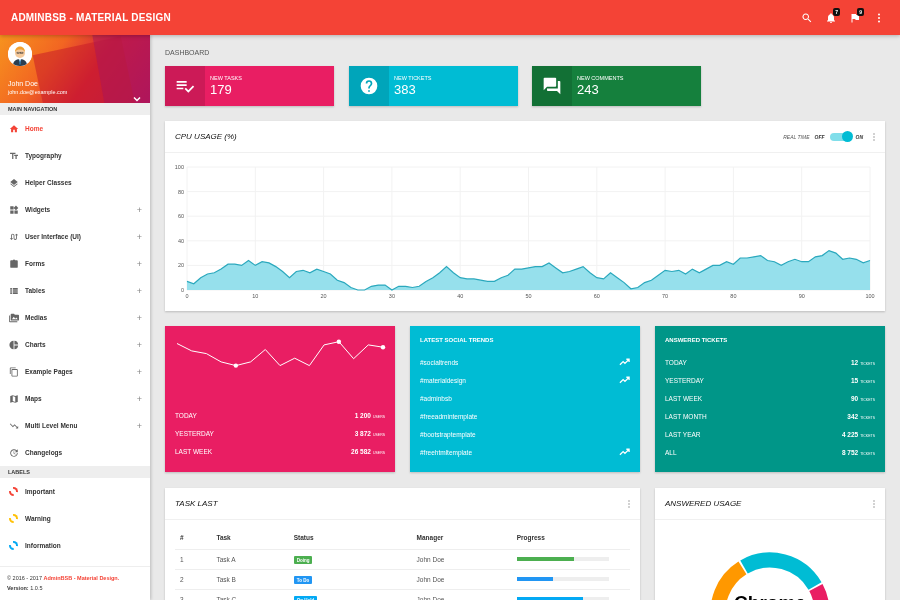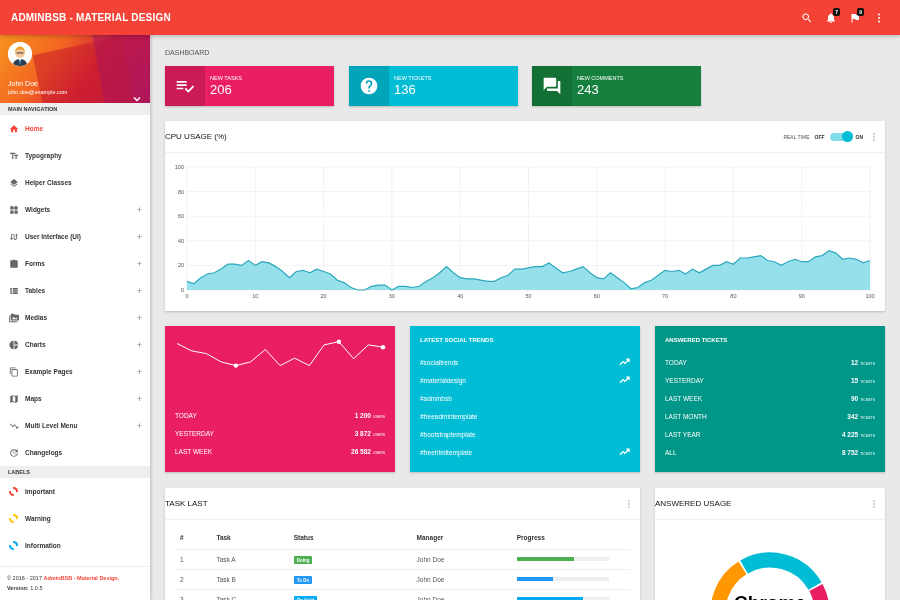--- a/index.html
+++ b/index.html
@@ -44,21 +44,21 @@
   .page-title { position: absolute; left: 15px; top: 14px; font-size: 7px; color: #555; }
 
   .info-box { position: absolute; top: 31px; height: 40px; width: 169px; display: flex; box-shadow: 0 1px 2px rgba(0,0,0,.2); cursor: pointer; }
   .info-box .ib-icon { width: 40px; height: 40px; display: flex; align-items: center; justify-content: center; background: rgba(0,0,0,.12); }
   .info-box .ib-icon svg { width: 20px; height: 20px; fill: #fff; }
   .info-box .ib-text { padding-left: 5px; padding-top: 9px; color: #fff; }
   .info-box .ib-label { font-size: 5.5px; }
   .info-box .ib-num { font-size: 13px; margin-top: 1px; }
 
   .card { position: absolute; background: #fff; box-shadow: 0 1px 2px rgba(0,0,0,.2); }
-  .card-header { height: 32px; border-bottom: 1px solid #f0f0f0; display: flex; align-items: center; padding-left: 0; }
+  .card-header { height: 32px; border-bottom: 1px solid #f0f0f0; display: flex; align-items: center; padding-left: 10px; font-style: italic; }
   .card-title { font-size: 8px; color: #111; }
   .card-menu { margin-left: auto; width: 12px; height: 14px; display: flex; align-items: center; justify-content: center; margin-right: 5px; cursor: pointer; }
   .card-menu svg { width: 2px; height: 8px; fill: #999; }
 
   .rt { display: flex; align-items: center; font-size: 5px; color: #555; margin-left: auto; }
   .rt .off, .rt .on { font-weight: bold; color: #333; margin: 0 5px; }
   .switch { width: 21px; height: 8px; border-radius: 4px; background: #80deea; position: relative; cursor: pointer; }
   .switch .knob { position: absolute; right: -2px; top: -1.5px; width: 11px; height: 11px; border-radius: 50%; background: #00bcd4; }
 
   .widget { position: absolute; top: 291px; width: 230px; height: 146px; color: #fff; box-shadow: 0 1px 2px rgba(0,0,0,.2); }
@@ -281,32 +281,32 @@
   <div class="page-title">DASHBOARD</div>
 
   <div class="info-box" style="left:15px;background:#e91e63">
     <div class="ib-icon">
         <svg viewBox="0 0 24 24">
           <path d="M14 10H2v2h12zm0-4H2v2h12zM2 16h8v-2H2zm19.5-4.5L23 13l-7 7-4.5-4.5L13 14l3 3z"></path>
         </svg>
       </div>
     <div class="ib-text">
         <div class="ib-label">NEW TASKS</div>
-        <div class="ib-num">206</div>
+        <div class="ib-num">179</div>
       </div>
   </div>
   <div class="info-box" style="left:199px;background:#00bcd4">
     <div class="ib-icon">
         <svg viewBox="0 0 24 24">
           <path d="M12 2a10 10 0 1 0 0 20 10 10 0 0 0 0-20zm1 17h-2v-2h2zm2-7.7-.9.9c-.7.7-1.1 1.3-1.1 2.8h-2v-.5c0-1.1.4-2.1 1.2-2.8l1.2-1.3A2 2 0 0 0 12 7a2 2 0 0 0-2 2H8a4 4 0 0 1 8 0c0 .9-.4 1.7-1 2.3z"></path>
         </svg>
       </div>
     <div class="ib-text">
         <div class="ib-label">NEW TICKETS</div>
-        <div class="ib-num">136</div>
+        <div class="ib-num">383</div>
       </div>
   </div>
   <div class="info-box" style="left:382px;background:#15803d">
     <div class="ib-icon">
         <svg viewBox="0 0 24 24">
           <path d="M21 6h-2v9H6v2c0 .6.4 1 1 1h11l4 4V7c0-.6-.4-1-1-1zm-4 6V3c0-.6-.4-1-1-1H3c-.6 0-1 .4-1 1v14l4-4h10c.6 0 1-.4 1-1z"></path>
         </svg>
       </div>
     <div class="ib-text">
         <div class="ib-label">NEW COMMENTS</div>

